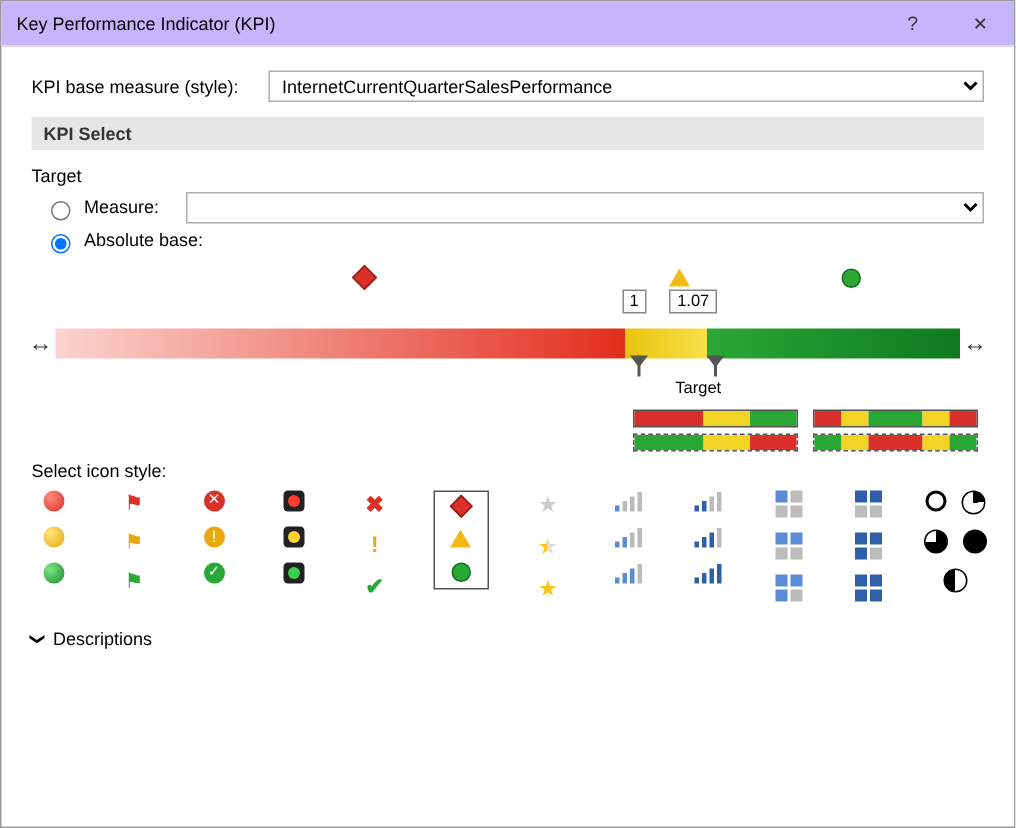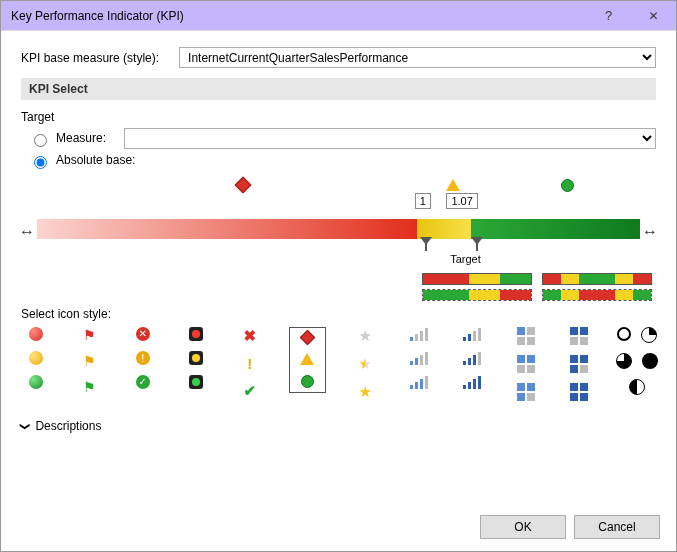--- a/index.html
+++ b/index.html
@@ -318,18 +318,14 @@
       </div>
     </div>
 
     <div class="desc-row">
       <span style="display:inline-block;font-size:10px;transform:rotate(90deg);">❯</span>
       <span>Descriptions</span>
     </div>
 
   </div>
 
-  <div class="footer">
-    <button class="dlg">OK</button>
-    <button class="dlg">Cancel</button>
-  </div>
 
 </div>
 
 </body></html>

